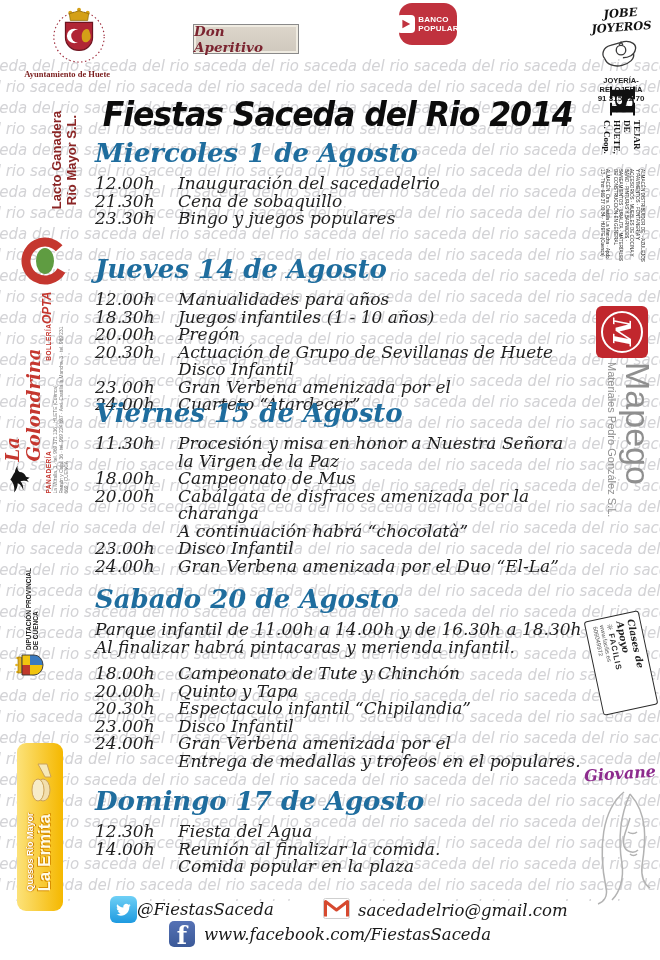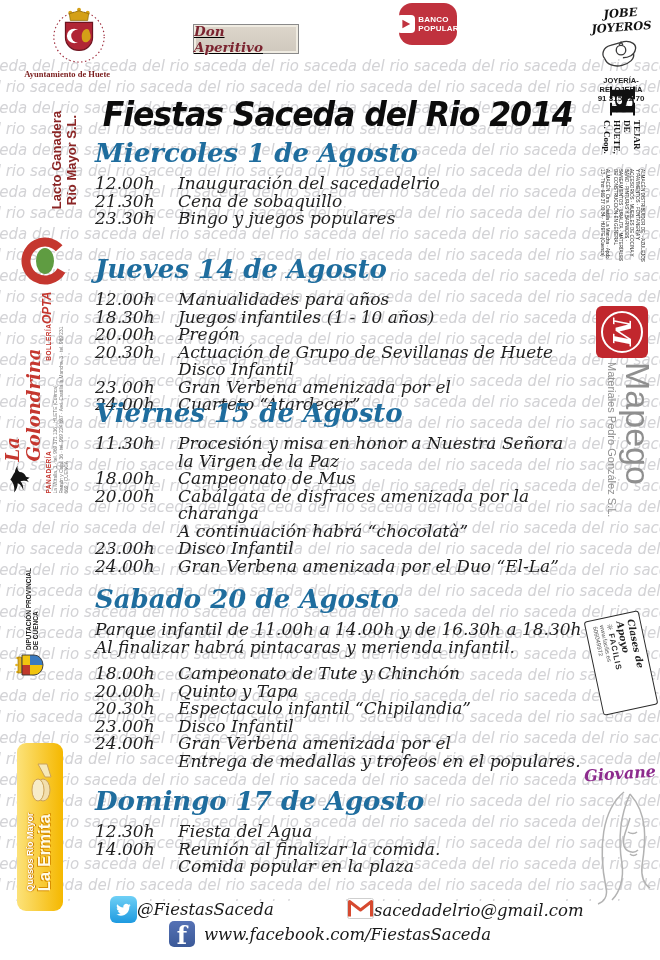--- a/index.html
+++ b/index.html
@@ -13,21 +13,21 @@
   .abs{position:absolute;z-index:2;}
   
   .title{top:86px;left:0;width:660px;text-align:center;color:#0c0c0c;}
   .title span{display:inline-block;transform:scaleX(.93);
               font:italic 700 34px "DejaVu Sans",sans-serif;letter-spacing:-1.2px;}
   
   .crest{left:10px;top:4px;width:100px;text-align:right;}
   .crest-caption{font:700 8.5px "Liberation Serif",serif;color:#7a1c1c;margin-top:1px;}
   .don{left:193px;top:24px;width:104px;height:28px;background:linear-gradient(180deg,#ddd6cb,#cfc8bd);
        border:1px solid #8a8a8a;box-shadow:inset 0 0 0 2px #f0ece2;
-       display:flex;align-items:center;justify-content:center;text-decoration:underline;}
+       display:flex;align-items:center;justify-content:center;}
   .don span{font:italic 700 13.5px "DejaVu Serif",serif;color:#7b2430;}
   .banco{left:399px;top:3px;width:58px;height:42px;background:var(--banco-red);border-radius:13px;
          display:flex;align-items:center;justify-content:center;gap:3px;}
   .banco-flag{width:18px;height:18px;background:#fff;border-radius:4px;
               display:flex;align-items:center;justify-content:center;flex:none;}
   .banco-text{color:#fff;font:700 8px "Liberation Sans",sans-serif;line-height:9px;letter-spacing:.2px;}
   .jobe{left:584px;top:6px;width:74px;text-align:center;}
   .jobe-name{font:italic 700 11.5px "DejaVu Serif",serif;color:#111;transform:rotate(-4deg);}
   .jobe-caption{font:700 7.5px "Liberation Sans",sans-serif;color:#222;}
   .jobe-phone{font:700 8px "Liberation Sans",sans-serif;color:#222;}
@@ -86,21 +86,21 @@
   .facilis-title{font:italic 700 9.5px "DejaVu Serif",serif;color:#222;}
   .facilis-brandrow{display:flex;align-items:center;gap:3px;margin-top:1px;}
   .facilis-sun{font:8px "DejaVu Sans",sans-serif;color:#333;}
   .facilis-brand{font:700 8px "Liberation Sans",sans-serif;letter-spacing:1px;color:#333;}
   .facilis-web,.facilis-phone{font:6px "Liberation Sans",sans-serif;color:#555;line-height:7px;}
   .giovane-name{left:580px;top:764px;width:80px;text-align:center;transform:rotate(-4deg);
                 font:italic 700 16px "DejaVu Serif",serif;color:var(--giovane-purple);}
   .giovane-face{left:584px;top:788px;}
   
   .f-tw{left:110px;top:896px;display:flex;align-items:center;}
-  .f-gm{left:347px;top:898px;display:flex;align-items:center;}
+  .f-gm{left:323px;top:898px;display:flex;align-items:center;gap:8px;}
   .f-fb{left:0;top:921px;width:660px;display:flex;align-items:center;justify-content:center;gap:9px;}
   .f-text{font:italic 16.5px "DejaVu Serif",serif;color:#191919;}
   .tw-icon{width:27px;height:27px;border-radius:6px;background:linear-gradient(180deg,#6fd0f6,#1e9ae0);
            display:flex;align-items:center;justify-content:center;}
   .fb-icon{width:26px;height:26px;border-radius:5px;background:linear-gradient(180deg,#5672b5,#3b5998);
            color:#fff;display:flex;align-items:flex-end;justify-content:center;overflow:hidden;}
   .fb-icon span{font:700 24px "DejaVu Serif",serif;line-height:.92;}
 </style>
 </head>
 <body>

